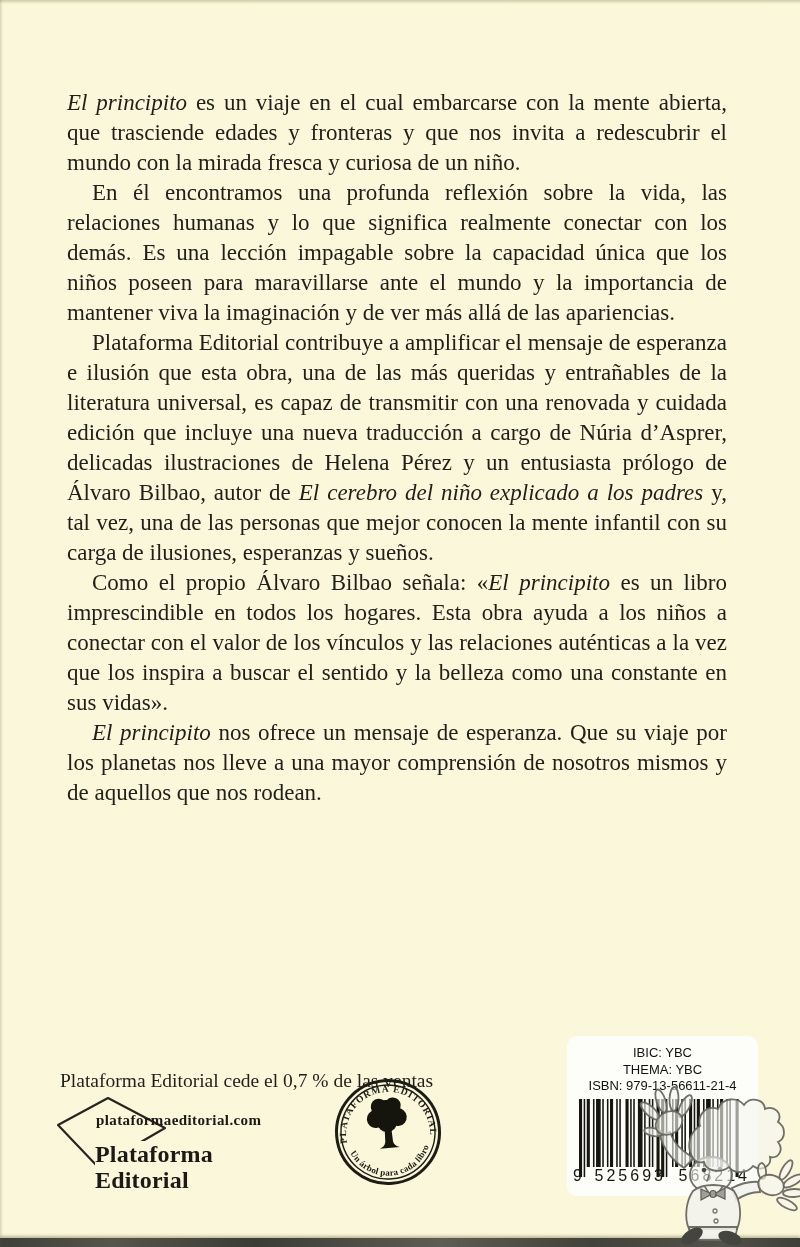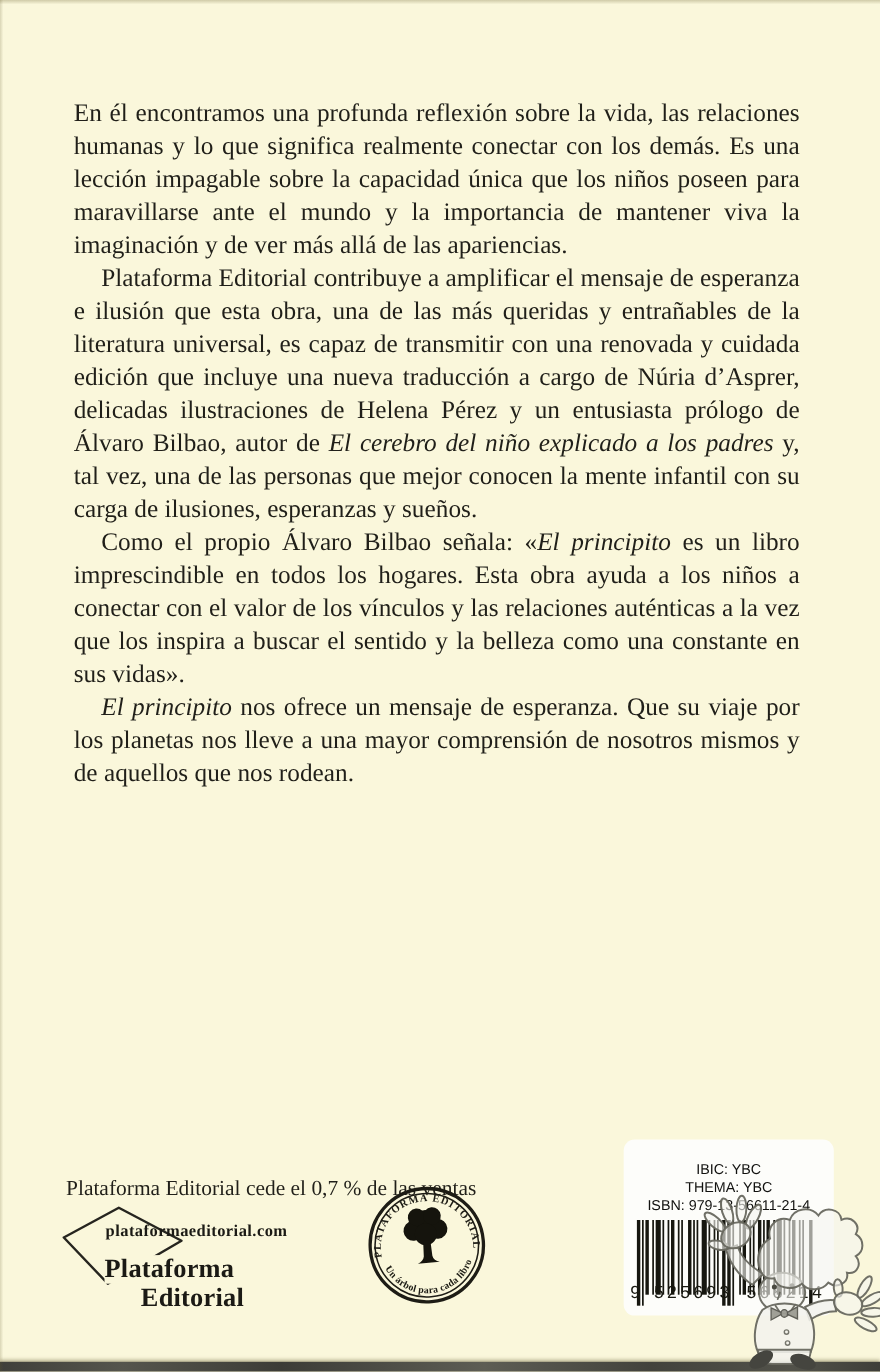--- a/index.html
+++ b/index.html
@@ -40,33 +40,33 @@
     color:var(--ink);font-size:19.5px;line-height:27px;margin-top:36px;
   }
   
   .logo-diamond{position:absolute;left:50px;top:1094px;z-index:1;}
   .logo-name{
     position:absolute;left:95px;top:1141px;z-index:2;
     font-weight:bold;font-size:24px;line-height:26px;color:#1b1a15;
     letter-spacing:.2px;
   }
   .logo-name div{background:var(--paper);display:inline-block;padding-right:4px;}
-  .logo-name div:nth-child(2){display:block;width:fit-content;margin-left:33px;}
+  .logo-name div:nth-child(2){display:block;width:fit-content;}
   .website{
     position:absolute;left:96px;top:1112px;z-index:2;
     font-weight:bold;font-size:15px;letter-spacing:.4px;color:#1b1a15;
   }
   
   .stamp{position:absolute;left:332px;top:1076px;}
   .stamp text{font-family:"Liberation Serif","DejaVu Serif",serif;font-weight:bold;fill:#1d1c15;}
   
   .barcode-panel{
     position:absolute;left:567px;top:1036px;width:191px;height:160px;
     background:#FDFDFA;border-radius:10px;z-index:2;
-    box-sizing:border-box;padding-top:19px;text-align:center;
+    box-sizing:border-box;padding-top:9px;text-align:center;
     font-family:"Liberation Sans","DejaVu Sans",sans-serif;color:#121210;
   }
   .bc-line{font-size:13px;line-height:16.5px;white-space:nowrap;}
   .bars-wrap{position:relative;width:172px;margin:4px auto 0;height:80px;}
   .bc-digits{
     position:absolute;left:6px;right:8px;top:131px;
     display:flex;justify-content:space-between;align-items:flex-end;
     font-size:16px;color:#17170f;
   }
   .bc-digits .grp{letter-spacing:3px;}
@@ -78,20 +78,21 @@
 </style>
 </head>
 <body>
 
 <div class="page">
 
   <div class="edge-top"></div>
   <div class="edge-left"></div>
 
   <div class="blurb">
+      <p><i>El principito</i> es un viaje en el cual embarcarse con la mente abierta, que trasciende edades y fronteras y que nos invita a redescubrir el mundo con la mirada fresca y curiosa de un niño.</p>
       <p>En él encontramos una profunda reflexión sobre la vida, las relaciones humanas y lo que significa realmente conectar con los demás. Es una lección impagable sobre la capacidad única que los niños poseen para maravillarse ante el mundo y la importancia de mantener viva la imaginación y de ver más allá de las apariencias.</p>
       <p>Plataforma Editorial contribuye a amplificar el mensaje de esperanza e ilusión que esta obra, una de las más queridas y entrañables de la literatura universal, es capaz de transmitir con una renovada y cuidada edición que incluye una nueva traducción a cargo de Núria d’Asprer, delicadas ilustraciones de Helena Pérez y un entusiasta prólogo de Álvaro Bilbao, autor de <i>El cerebro del niño explicado a los padres</i> y, tal vez, una de las personas que mejor conocen la mente infantil con su carga de ilusiones, esperanzas y sueños.</p>
       <p>Como el propio Álvaro Bilbao señala: «<i>El principito</i> es un libro imprescindible en todos los hogares. Esta obra ayuda a los niños a conectar con el valor de los vínculos y las relaciones auténticas a la vez que los inspira a buscar el sentido y la belleza como una constante en sus vidas».</p>
       <p><i>El principito</i> nos ofrece un mensaje de esperanza. Que su viaje por los planetas nos lleve a una mayor comprensión de nosotros mismos y de aquellos que nos rodean.</p>
     </div>
 
   <div class="ong-note">
     <div>Plataforma Editorial cede el 0,7 % de las ventas</div>
   </div>
 

